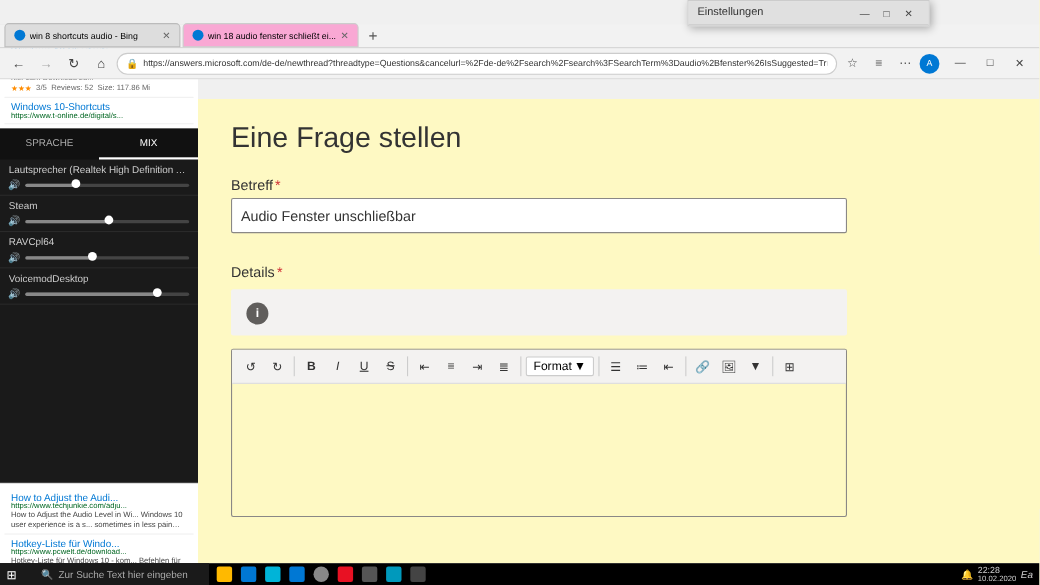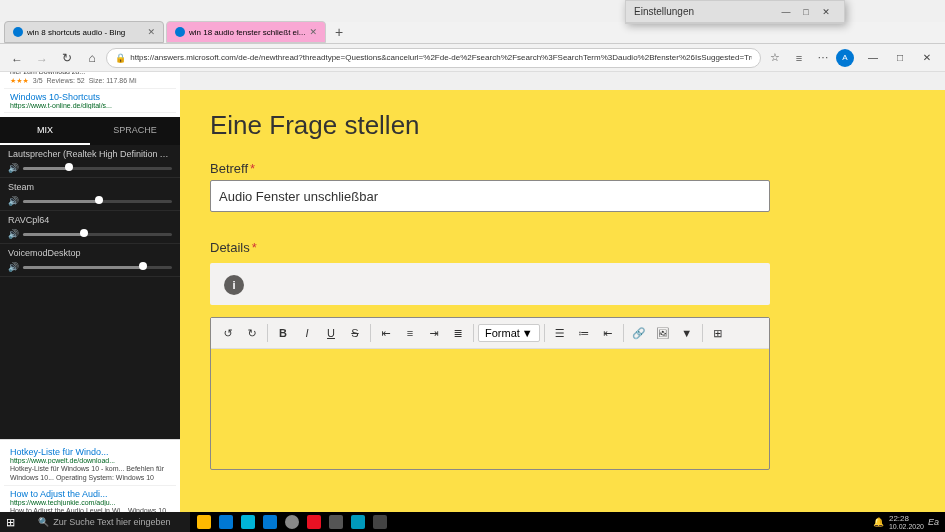--- a/index.html
+++ b/index.html
@@ -33,21 +33,21 @@
     .audio-tab.active { color: #fff; border-bottom-color: #fff; }
     .audio-item { padding: 4px 8px; border-bottom: 1px solid #2a2a2a; }
     .audio-item-name { font-size: 9px; color: #ccc; margin-bottom: 4px; white-space: nowrap; overflow: hidden; text-overflow: ellipsis; }
     .audio-slider-row { display: flex; align-items: center; gap: 4px; }
     .slider-icon { font-size: 9px; color: #888; }
     .slider-track { flex: 1; height: 3px; background: #444; border-radius: 2px; position: relative; }
     .slider-fill { height: 100%; background: #888; border-radius: 2px; }
     .slider-thumb { position: absolute; top: -4px; width: 10px; height: 10px; background: #fff; border-radius: 50%; }
 
     
-    .main-content { position: absolute; left: 180px; top: 90px; right: 0; bottom: 20px; background: #fde047; overflow: auto; }
+    .main-content { position: absolute; left: 180px; top: 90px; right: 0; bottom: 20px; background: #fef9c3; overflow: auto; }
     .page-content { padding: 20px 30px; max-width: 620px; }
     .page-title { font-size: 26px; font-weight: 300; color: #333; margin-bottom: 20px; }
     .form-label { font-size: 13px; color: #333; margin-bottom: 4px; display: flex; align-items: center; gap: 2px; }
     .required { color: #d13438; }
     .form-input { width: 100%; height: 32px; border: 1px solid #8a8886; border-radius: 2px; padding: 0 8px; font-size: 13px; color: #333; outline: none; margin-bottom: 16px; }
     .form-section { margin-bottom: 12px; }
     .details-label { font-size: 13px; color: #333; margin-bottom: 8px; display: flex; align-items: center; gap: 2px; }
     .info-box { display: flex; align-items: flex-start; gap: 10px; padding: 10px 14px; background: #f3f2f1; border-radius: 2px; margin-bottom: 12px; }
     .info-icon { width: 20px; height: 20px; background: #605e5c; border-radius: 50%; display: flex; align-items: center; justify-content: center; color: #fff; font-size: 11px; font-weight: bold; flex-shrink: 0; margin-top: 2px; }
     .info-text { font-size: 11px; color: #444; line-height: 1.5; }
@@ -153,25 +153,25 @@
     </div>
 
     <div class="search-result-item">
       <div class="sr-title">Windows 10-Shortcuts</div>
       <div class="sr-url">https://www.t-online.de/digital/s...</div>
     </div>
   </div>
 
   <div class="audio-panel">
     <div class="audio-tabs">
+      <div class="audio-tab">
+        <span>SPRACHE</span>
+      </div>
       <div class="audio-tab active">
         <span>MIX</span>
-      </div>
-      <div class="audio-tab">
-        <span>SPRACHE</span>
       </div>
     </div>
 
     <div class="audio-item">
       <div class="audio-item-name">Lautsprecher (Realtek High Definition A...</div>
       <div class="audio-slider-row">
         <span class="slider-icon">🔊</span>
         <div class="slider-track" style="flex:1;height:3px;background:#444;border-radius:2px;position:relative;">
           <div class="slider-fill" style="width:30%;height:100%;background:#888;border-radius:2px;"></div>
           <div class="slider-thumb" style="position:absolute;top:-3.5px;left:28%;width:8px;height:8px;background:#fff;border-radius:50%;"></div>
@@ -208,28 +208,28 @@
         <div class="slider-track" style="flex:1;height:3px;background:#444;border-radius:2px;position:relative;">
           <div class="slider-fill" style="width:80%;height:100%;background:#888;border-radius:2px;"></div>
           <div class="slider-thumb" style="position:absolute;top:-3.5px;left:78%;width:8px;height:8px;background:#fff;border-radius:50%;"></div>
         </div>
       </div>
     </div>
   </div>
 
   <div style="background:#fff;padding:4px;border-top:1px solid #ddd;flex-shrink:0;">
     <div class="search-result-item">
+      <div class="sr-title">How to Adjust the Audi...</div>
+      <div class="sr-url">https://www.techjunkie.com/adju...</div>
+      <div class="sr-desc">How to Adjust the Audio Level in Wi... Windows 10 user experience is a s... sometimes in less pain than at othe...</div>
+    </div>
+    <div class="search-result-item">
       <div class="sr-title">Hotkey-Liste für Windo...</div>
       <div class="sr-url">https://www.pcwelt.de/download...</div>
       <div class="sr-desc">Hotkey-Liste für Windows 10 - kom... Befehlen für Windows 10... Operating System: Windows 10</div>
-    </div>
-    <div class="search-result-item">
-      <div class="sr-title">How to Adjust the Audi...</div>
-      <div class="sr-url">https://www.techjunkie.com/adju...</div>
-      <div class="sr-desc">How to Adjust the Audio Level in Wi... Windows 10 user experience is a s... sometimes in less pain than at othe...</div>
     </div>
   </div>
 </div>
 
 <div class="main-content">
   <div class="page-content">
     <h1 class="page-title">Eine Frage stellen</h1>
 
     <div class="form-section">
       <div class="form-label">

